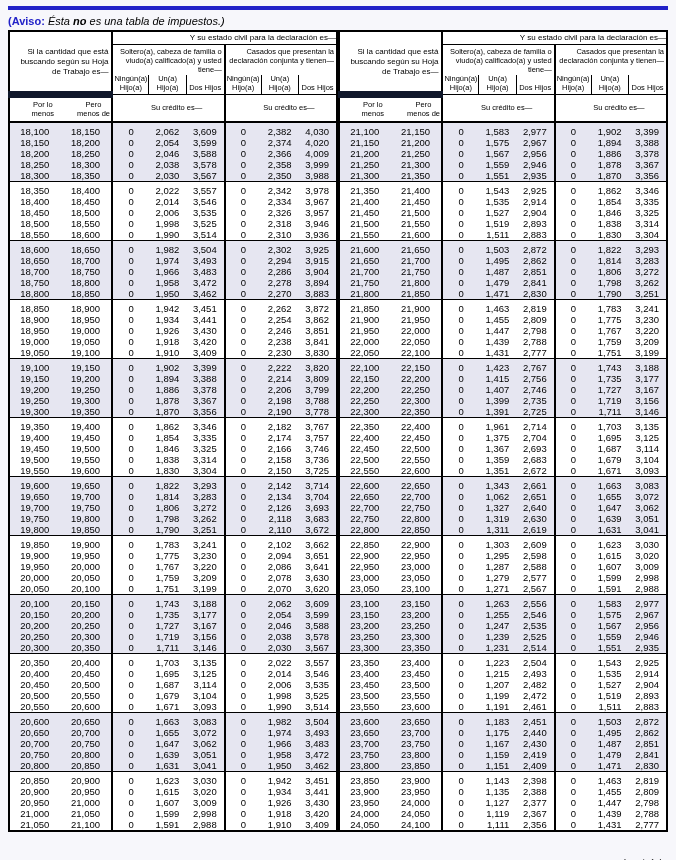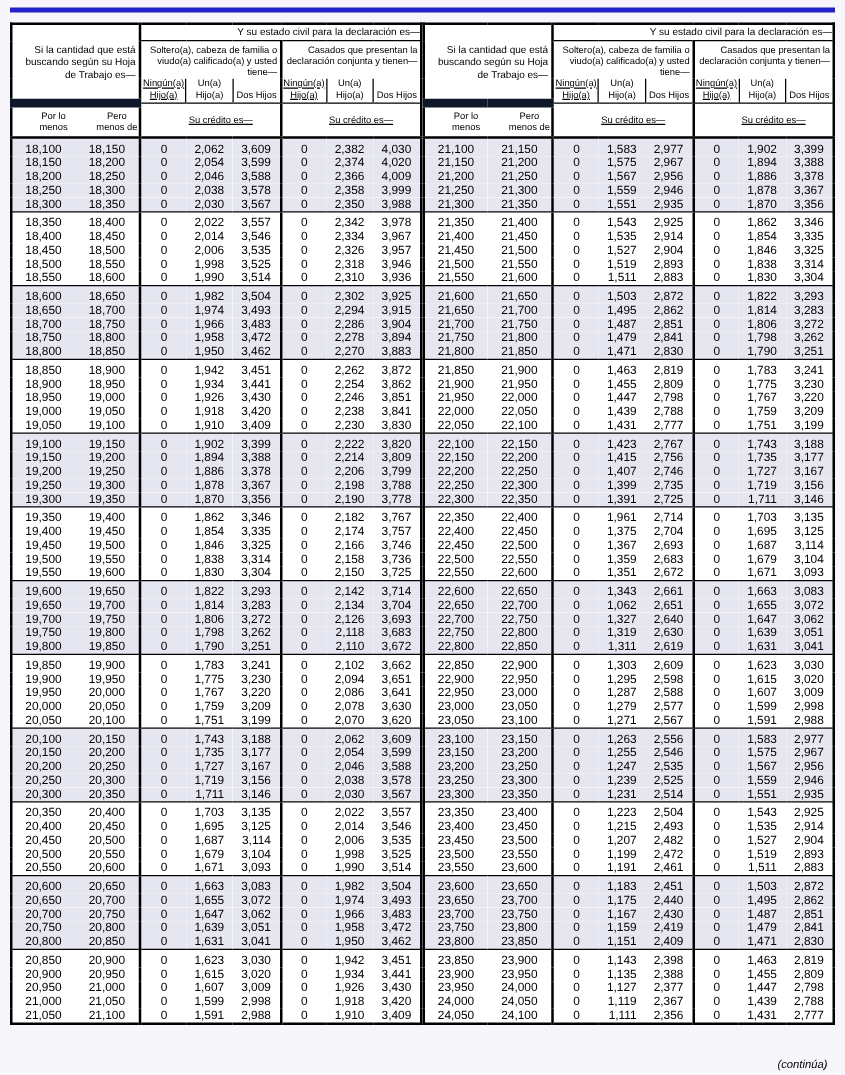--- a/index.html
+++ b/index.html
@@ -37,21 +37,21 @@
   }
   th.grouplabel{
     font-size:7.5px;line-height:1.2;text-align:right;vertical-align:top;
     padding:2px 2px 1px 3px;border-left:2px solid #000;
   }
   tr.row-childs th{
     font-size:7.5px;line-height:1.15;text-align:center;vertical-align:bottom;
     border-bottom:1px solid #000;padding:0 1px 2px 1px;
   }
   th.thin-l{border-left:1px solid #000;margin-left:24px;}
-  th.grp-l{border-left:2px solid #000;text-decoration:underline;}
+  th.grp-l{border-left:2px solid #000;}
   tr.row-mini th{
     font-size:7.5px;padding:2px 0 3px 16px;border-bottom:2px solid #000;text-align:center;
   }
 
   tbody td{font-size:9.5px;line-height:11px;white-space:nowrap;}
   td.c0,td.c1{text-align:center;}
   td.c2,td.c5{text-align:center;}
   td.c3,td.c4,td.c6,td.c7{text-align:right;padding-right:7px;}
   td.c2,td.c5{border-left:2px solid #000;}
   tr.band td{background:#e6e6f1;}
@@ -59,20 +59,21 @@
 
   .footer{text-align:right;font-size:9px;font-style:italic;padding:12px 6px 0 0;margin-top:14px;}
 </style>
 </head>
 <body>
 
 <div class="page">
   <div class="toprule"></div>
 
   <div class="titlebar">
+    <div class="notice"><span class="aviso">(Aviso:</span><span> Ésta </span><span class="strong">no</span><span> es una tabla de impuestos.)</span></div>
   </div>
 
   <div class="tables">
 
     <table>
       <colgroup>
         <col class="c0">
           <col class="c1">
           <col class="c2">
           <col class="c3">

